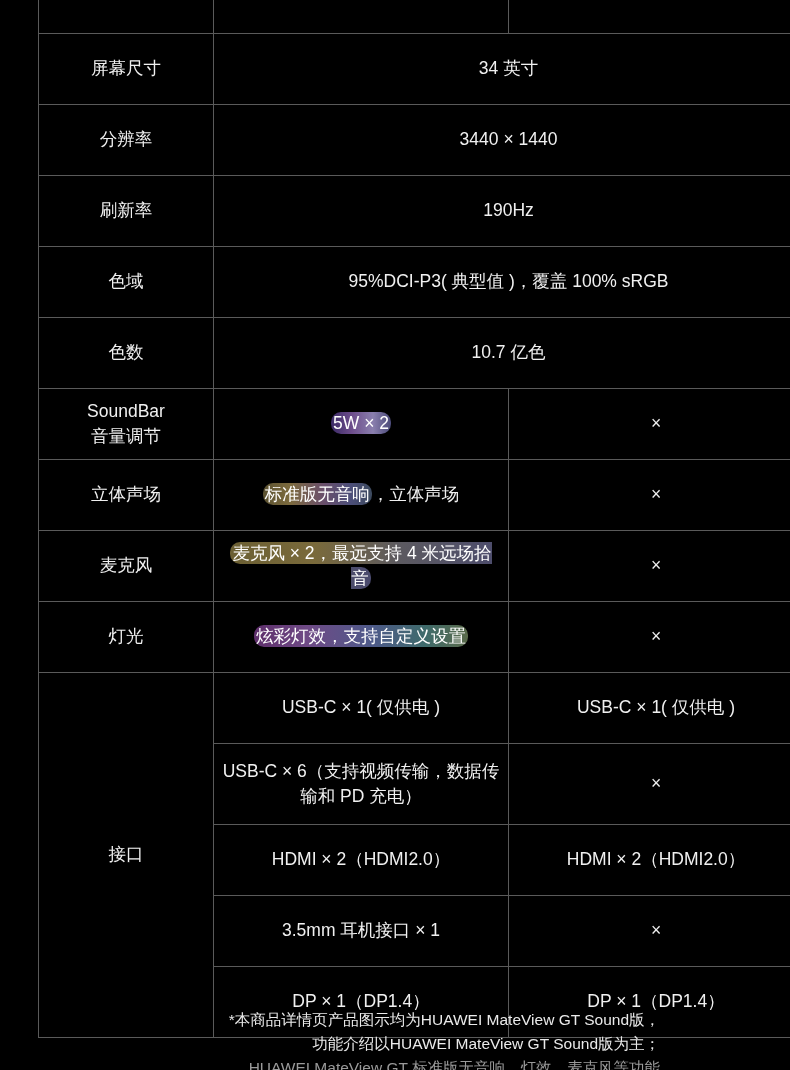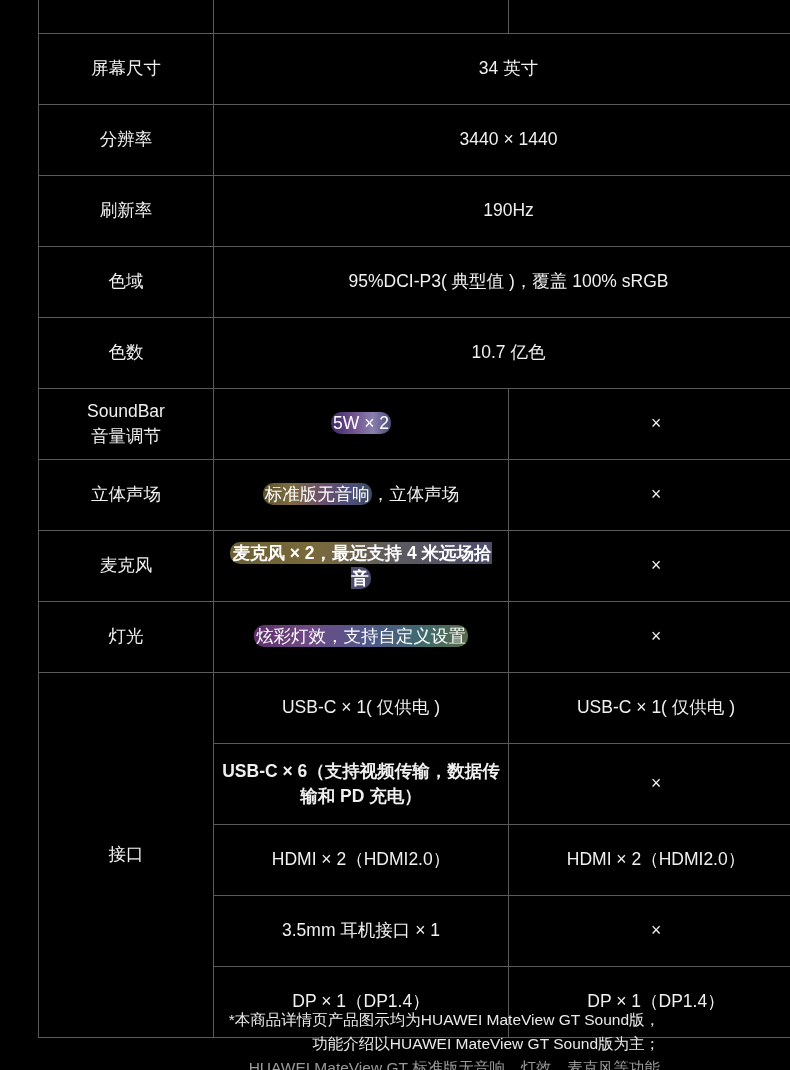--- a/index.html
+++ b/index.html
@@ -84,21 +84,20 @@
   }
   .note div { white-space: nowrap; }
   .note .faded { color: #9a9a9a; }
 
   .iface-label {
     font-size: 18px;
   }
   td.align-left {
     text-align: left;
     padding-left: 14px;
-    font-weight: bold;
   }
 </style>
 </head>
 <body>
 
 <div class="page">
 
   <table class="spec">
     <tbody>
       <tr>

